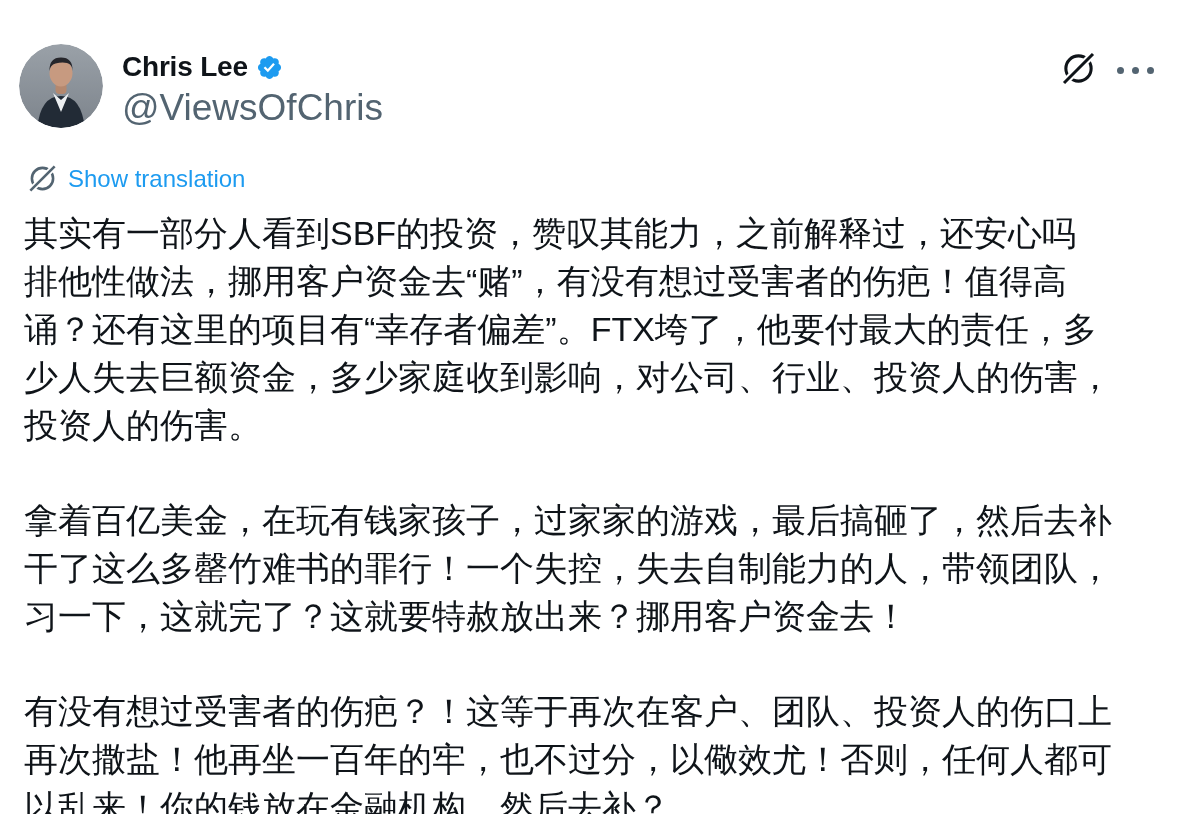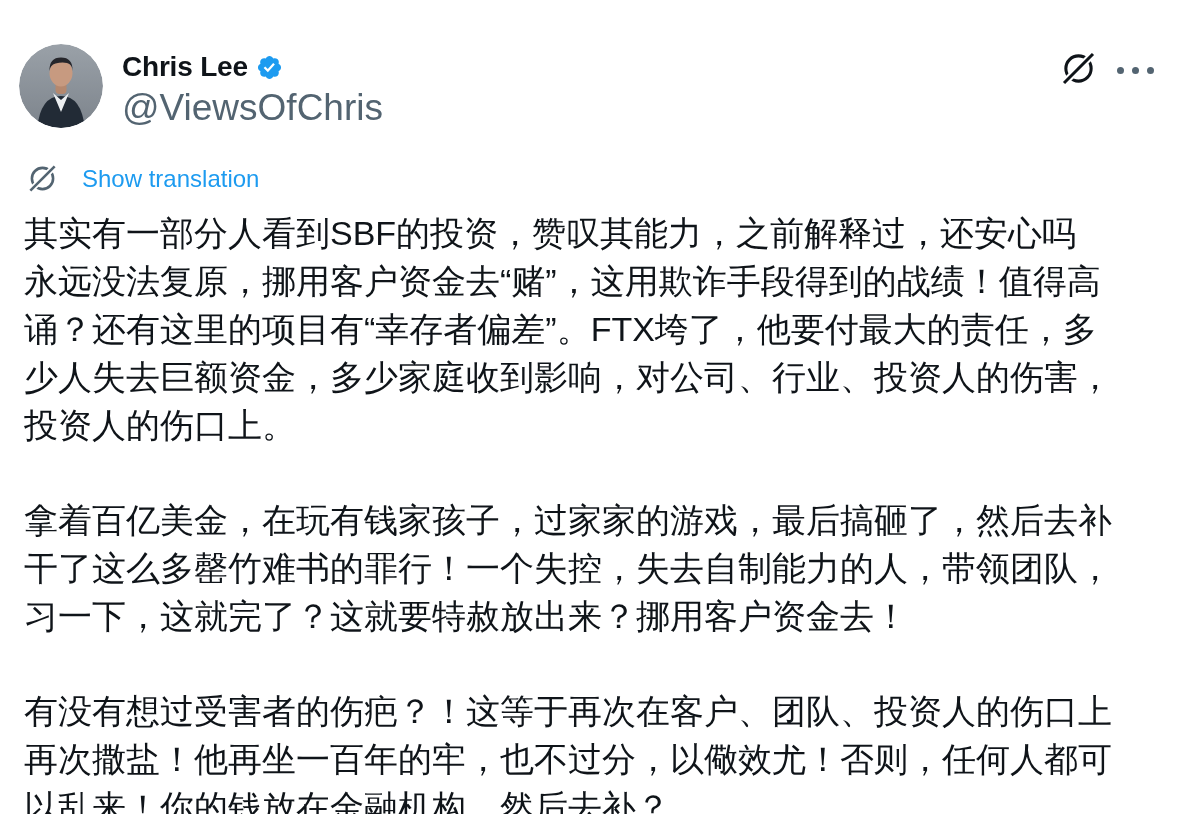--- a/index.html
+++ b/index.html
@@ -33,21 +33,21 @@
     position: absolute; right: 44px; top: 22px;
     display: flex; align-items: center; gap: 20px;
   }
   .icon-btn { background: none; border: none; padding: 0; cursor: pointer; display: flex; align-items: center; }
   .grok-top svg { width: 37px; height: 37px; display: block; }
   .dots { display: flex; gap: 8px; align-items: center; padding-top: 4px; }
   .dots span { width: 7px; height: 7px; border-radius: 50%; background: #536471; display: block; }
   
   .translation-row {
     position: absolute; left: 27px; top: 135px;
-    display: flex; align-items: center; gap: 24px;
+    display: flex; align-items: center; gap: 10px;
     background: none; border: none; cursor: pointer; text-align: center;
   }
   .translation-row .t-icon svg { width: 31px; height: 31px; display: block; }
   .translation-label { font-size: 24px; color: #1d9bf0; }
   
   .tweet-body {
     position: absolute; left: 24px; top: 181px; width: 1160px;
     color: #0f1419; font-size: 34px; line-height: 48px;
   }
   .paragraph { margin-bottom: 47px; }
@@ -115,24 +115,24 @@
         <line x1="2.6" y1="21.4" x2="21.4" y2="2.6" stroke="#ffffff" stroke-width="4.6"></line>
         <line x1="2.6" y1="21.4" x2="21.4" y2="2.6" stroke="#536471" stroke-width="2"></line>
       </svg>
     </span>
     <span class="translation-label">Show translation</span>
   </button>
 
   <div class="tweet-body">
     <div class="paragraph">
       <div class="line">其实有一部分人看到SBF的投资，赞叹其能力，之前解释过，还安心吗</div>
-      <div class="line">永远没法复原，挪用客户资金去“赌”，这用欺诈手段得到的战绩！值得高</div>
+      <div class="line">排他性做法，挪用客户资金去“赌”，有没有想过受害者的伤疤！值得高</div>
       <div class="line">诵？还有这里的项目有“幸存者偏差”。FTX垮了，他要付最大的责任，多</div>
       <div class="line">少人失去巨额资金，多少家庭收到影响，对公司、行业、投资人的伤害，</div>
-      <div class="line">投资人的伤口上。</div>
+      <div class="line">投资人的伤害。</div>
     </div>
     <div class="paragraph">
       <div class="line">拿着百亿美金，在玩有钱家孩子，过家家的游戏，最后搞砸了，然后去补</div>
       <div class="line">干了这么多罄竹难书的罪行！一个失控，失去自制能力的人，带领团队，</div>
       <div class="line">习一下，这就完了？这就要特赦放出来？挪用客户资金去！</div>
     </div>
     <div class="paragraph">
       <div class="line">有没有想过受害者的伤疤？！这等于再次在客户、团队、投资人的伤口上</div>
       <div class="line">再次撒盐！他再坐一百年的牢，也不过分，以儆效尤！否则，任何人都可</div>
       <div class="line">以乱来！你的钱放在金融机构，然后去补？</div>

